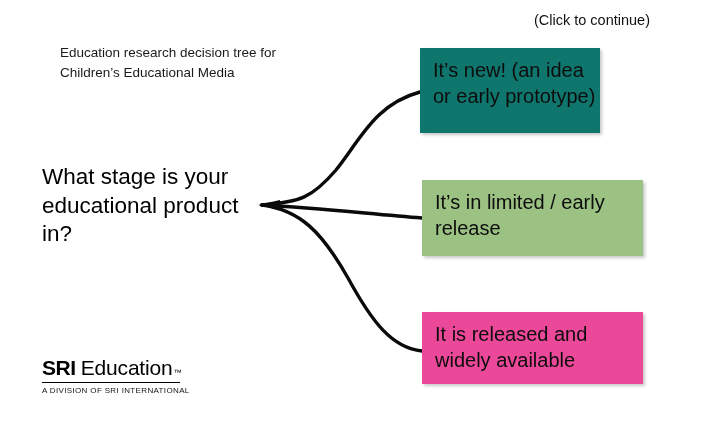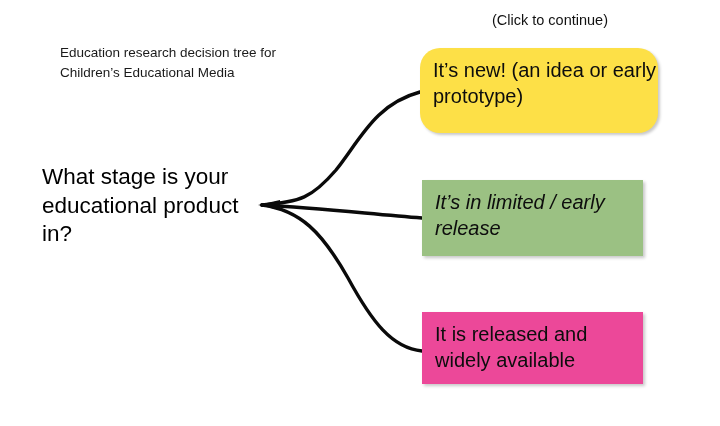--- a/index.html
+++ b/index.html
@@ -29,21 +29,21 @@
   }
 
   .click-hint {
     position: absolute;
     left: 450px;
     top: 12px;
     width: 200px;
     font-size: 14.5px;
     line-height: 1.2;
     color: #111111;
-    text-align: center;
+    text-align: right;
     white-space: nowrap;
   }
 
   .subtitle {
     position: absolute;
     left: 60px;
     top: 43px;
     width: 230px;
     font-size: 13.5px;
     line-height: 1.45;
@@ -71,32 +71,30 @@
     cursor: pointer;
   }
   .node-text {
     display: block;
     white-space: pre-line;
   }
 
   #node-new {
     left: 420px;
     top: 48px;
-    width: 238px;
+    width: 180px;
     height: 85px;
-    background: #fde047;
-    border-radius: 20px;
+    background: #0f766e;
   }
   #node-limited {
     left: 422px;
     top: 180px;
     width: 221px;
     height: 76px;
     background: #9bc183;
-    font-style: italic;
   }
   #node-released {
     left: 422px;
     top: 312px;
     width: 221px;
     height: 72px;
     background: #ec4899;
   }
 
   
@@ -172,14 +170,23 @@
   </div>
 
   <div class="node" id="node-limited">
     <span class="node-text">It’s in limited / early release</span>
   </div>
 
   <div class="node" id="node-released">
     <span class="node-text">It is released and widely available</span>
   </div>
 
+  <div class="logo">
+    <div class="logo-row">
+      <span class="logo-sri">SRI</span>
+      <span class="logo-education">Education</span>
+      <span class="logo-tm">™</span>
+    </div>
+    <div class="logo-rule"></div>
+    <div class="logo-division">A DIVISION OF SRI INTERNATIONAL</div>
+  </div>
 
 </div>
 
 </body></html>

